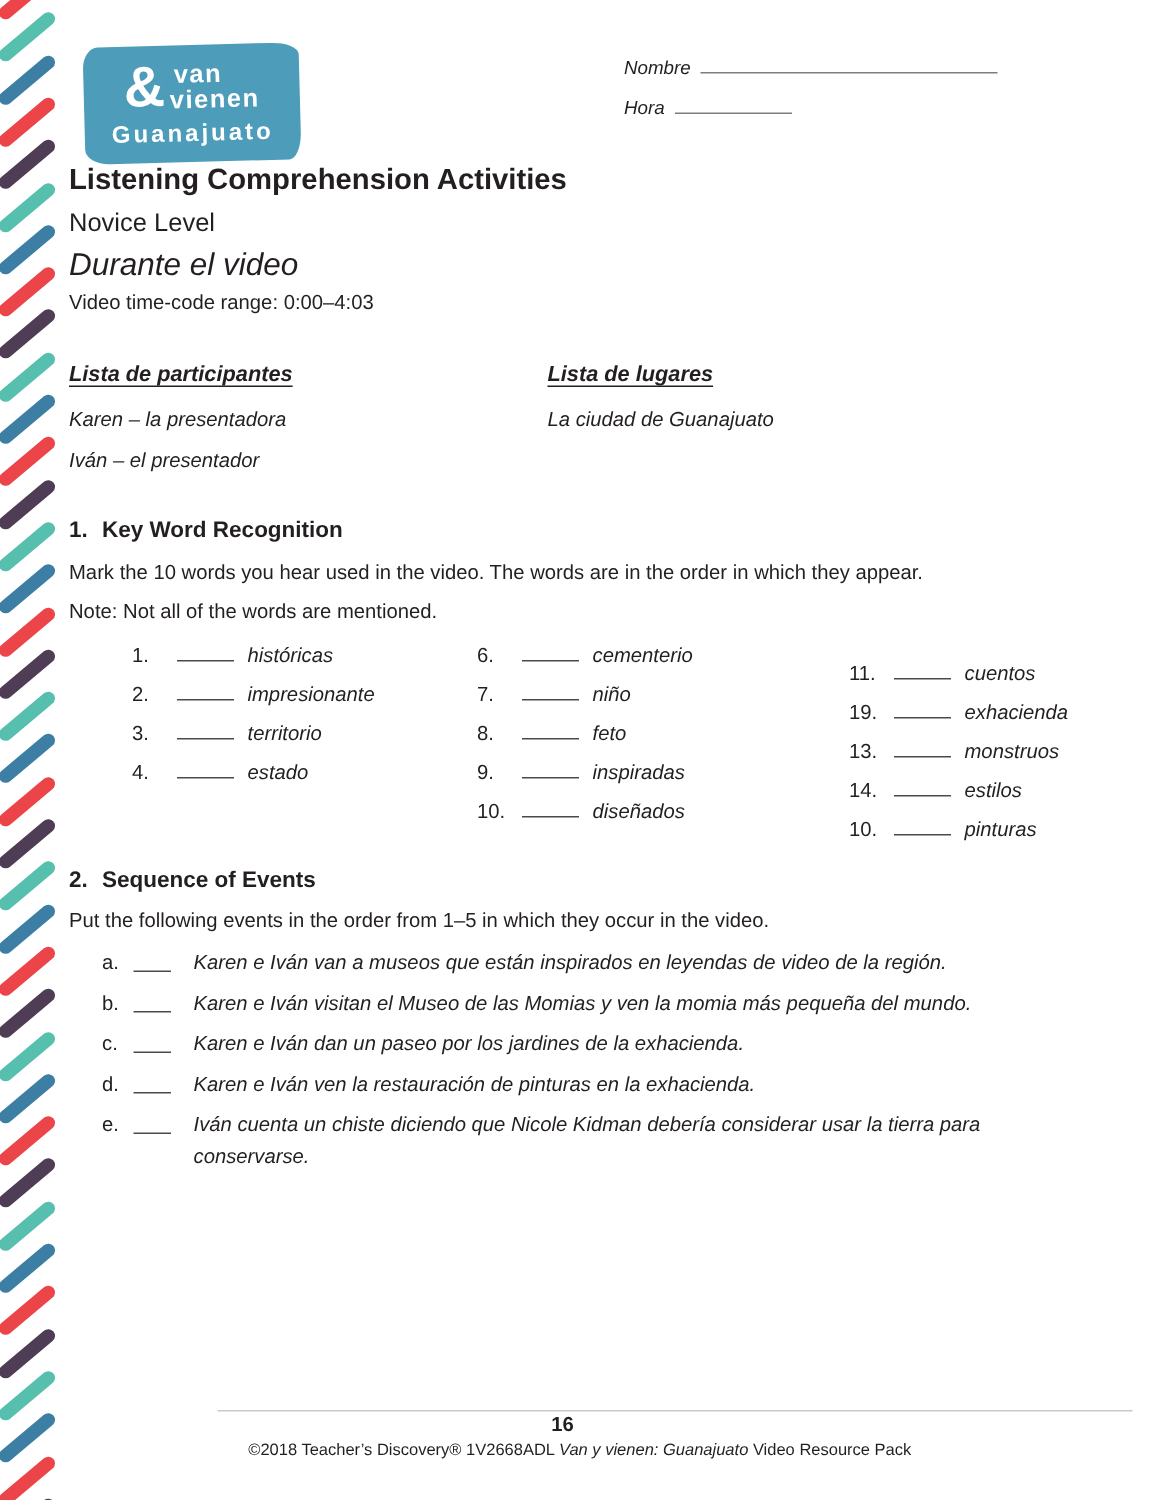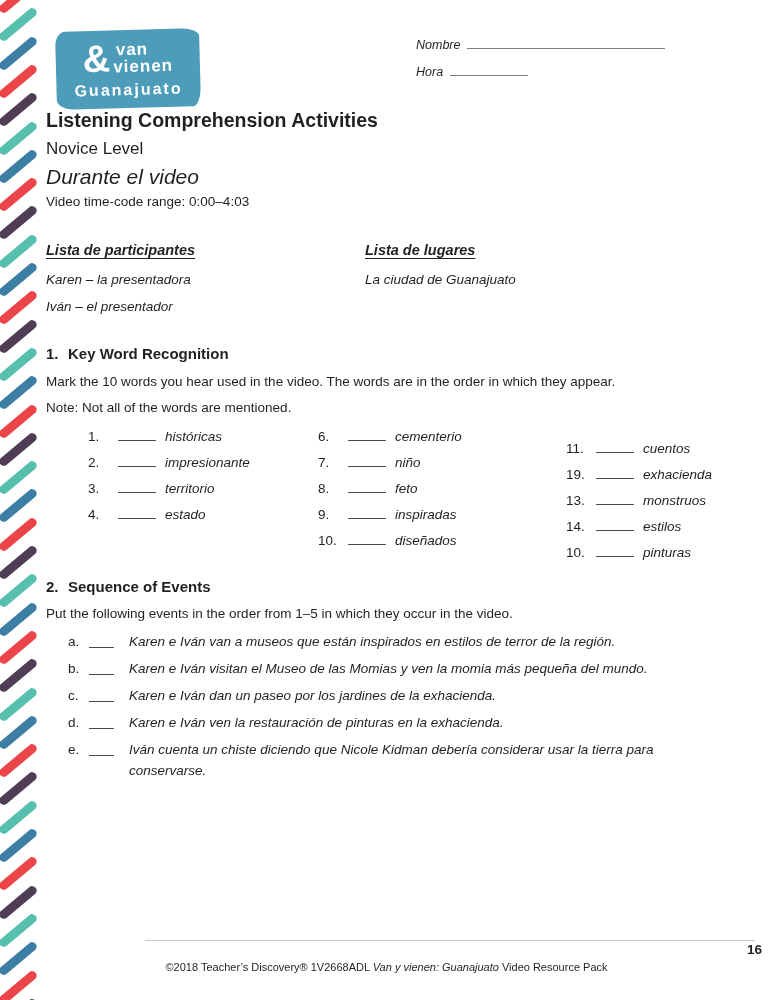--- a/index.html
+++ b/index.html
@@ -59,21 +59,21 @@
   .blank{display:inline-block;width:38px;height:12px;border-bottom:1.3px solid #4a4a4c;margin-right:9px;}
   .wword{font-style:italic;}
   
   .events{position:absolute;left:68px;top:631px;width:660px;}
   .event-row{display:flex;font-size:13.5px;line-height:21px;margin-bottom:6px;}
   .eletter{width:21px;flex:none;}
   .eblank{width:25px;height:16px;border-bottom:1.3px solid #4a4a4c;flex:none;margin-right:15px;align-self:flex-start;}
   .etext{font-style:italic;flex:1;}
   
   .footer-line{position:absolute;left:145px;top:940px;width:610px;border-top:1px solid #c9c9c9;}
-  .page-num{position:absolute;left:0;top:942px;width:750px;text-align:right;font-size:13.5px;font-weight:700;padding-left:12px;}
+  .page-num{position:absolute;left:0;top:942px;width:750px;text-align:center;font-size:13.5px;font-weight:700;}
   .copyright{position:absolute;left:0;top:961px;width:773px;text-align:center;font-size:11px;}
   .copyright .it{font-style:italic;}
 </style>
 </head>
 <body style="color: rgb(35, 31, 32);">
 
 <div class="stripe-border">
     <div class="stripe" style="top: -8px; background: rgb(236, 69, 73);"></div>
     <div class="stripe" style="top: 20.3px; background: rgb(87, 191, 174);"></div>
     <div class="stripe" style="top: 48.6px; background: rgb(61, 126, 164);"></div>
@@ -183,21 +183,21 @@
 <div class="sec-head s2-head">
   <span class="num">2.</span>
   <span>Sequence of Events</span>
 </div>
 <div class="inst s2-inst">Put the following events in the order from 1–5 in which they occur in the video.</div>
 
 <div class="events">
     <div class="event-row">
       <span class="eletter">a.</span>
       <span class="eblank"></span>
-      <span class="etext">Karen e Iván van a museos que están inspirados en estilos de terror de la región.</span>
+      <span class="etext">Karen e Iván van a museos que están inspirados en leyendas de video de la región.</span>
     </div>
     <div class="event-row">
       <span class="eletter">b.</span>
       <span class="eblank"></span>
       <span class="etext">Karen e Iván visitan el Museo de las Momias y ven la momia más pequeña del mundo.</span>
     </div>
     <div class="event-row">
       <span class="eletter">c.</span>
       <span class="eblank"></span>
       <span class="etext">Karen e Iván dan un paseo por los jardines de la exhacienda.</span>

